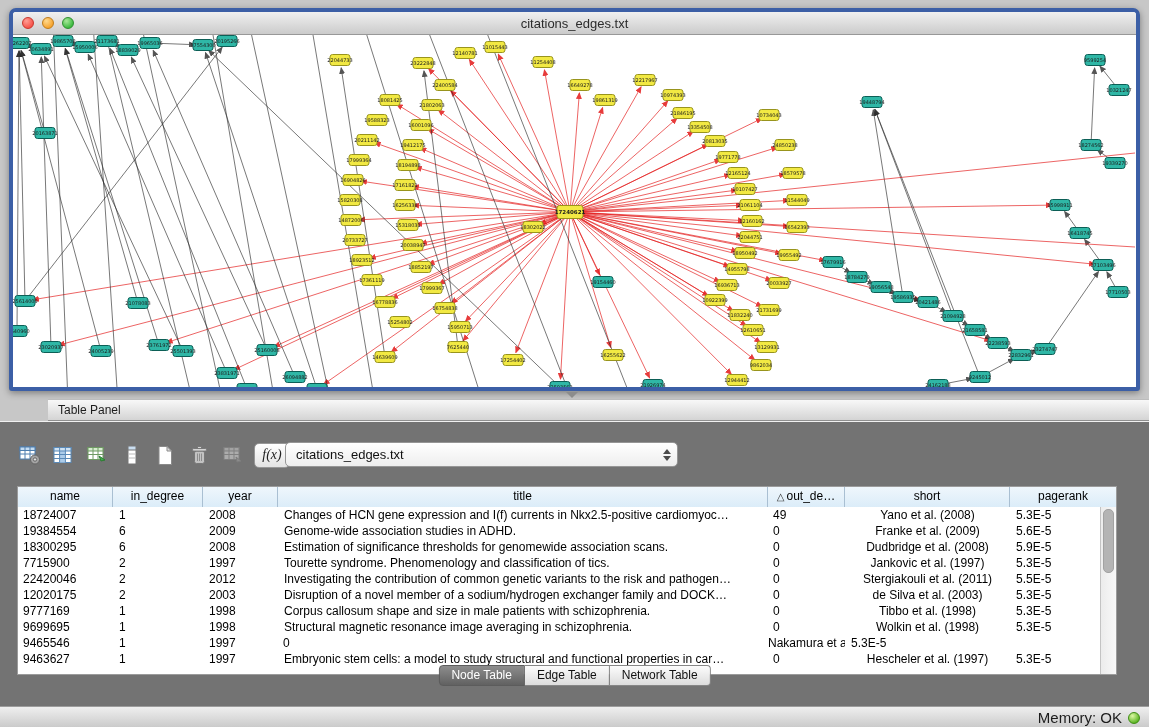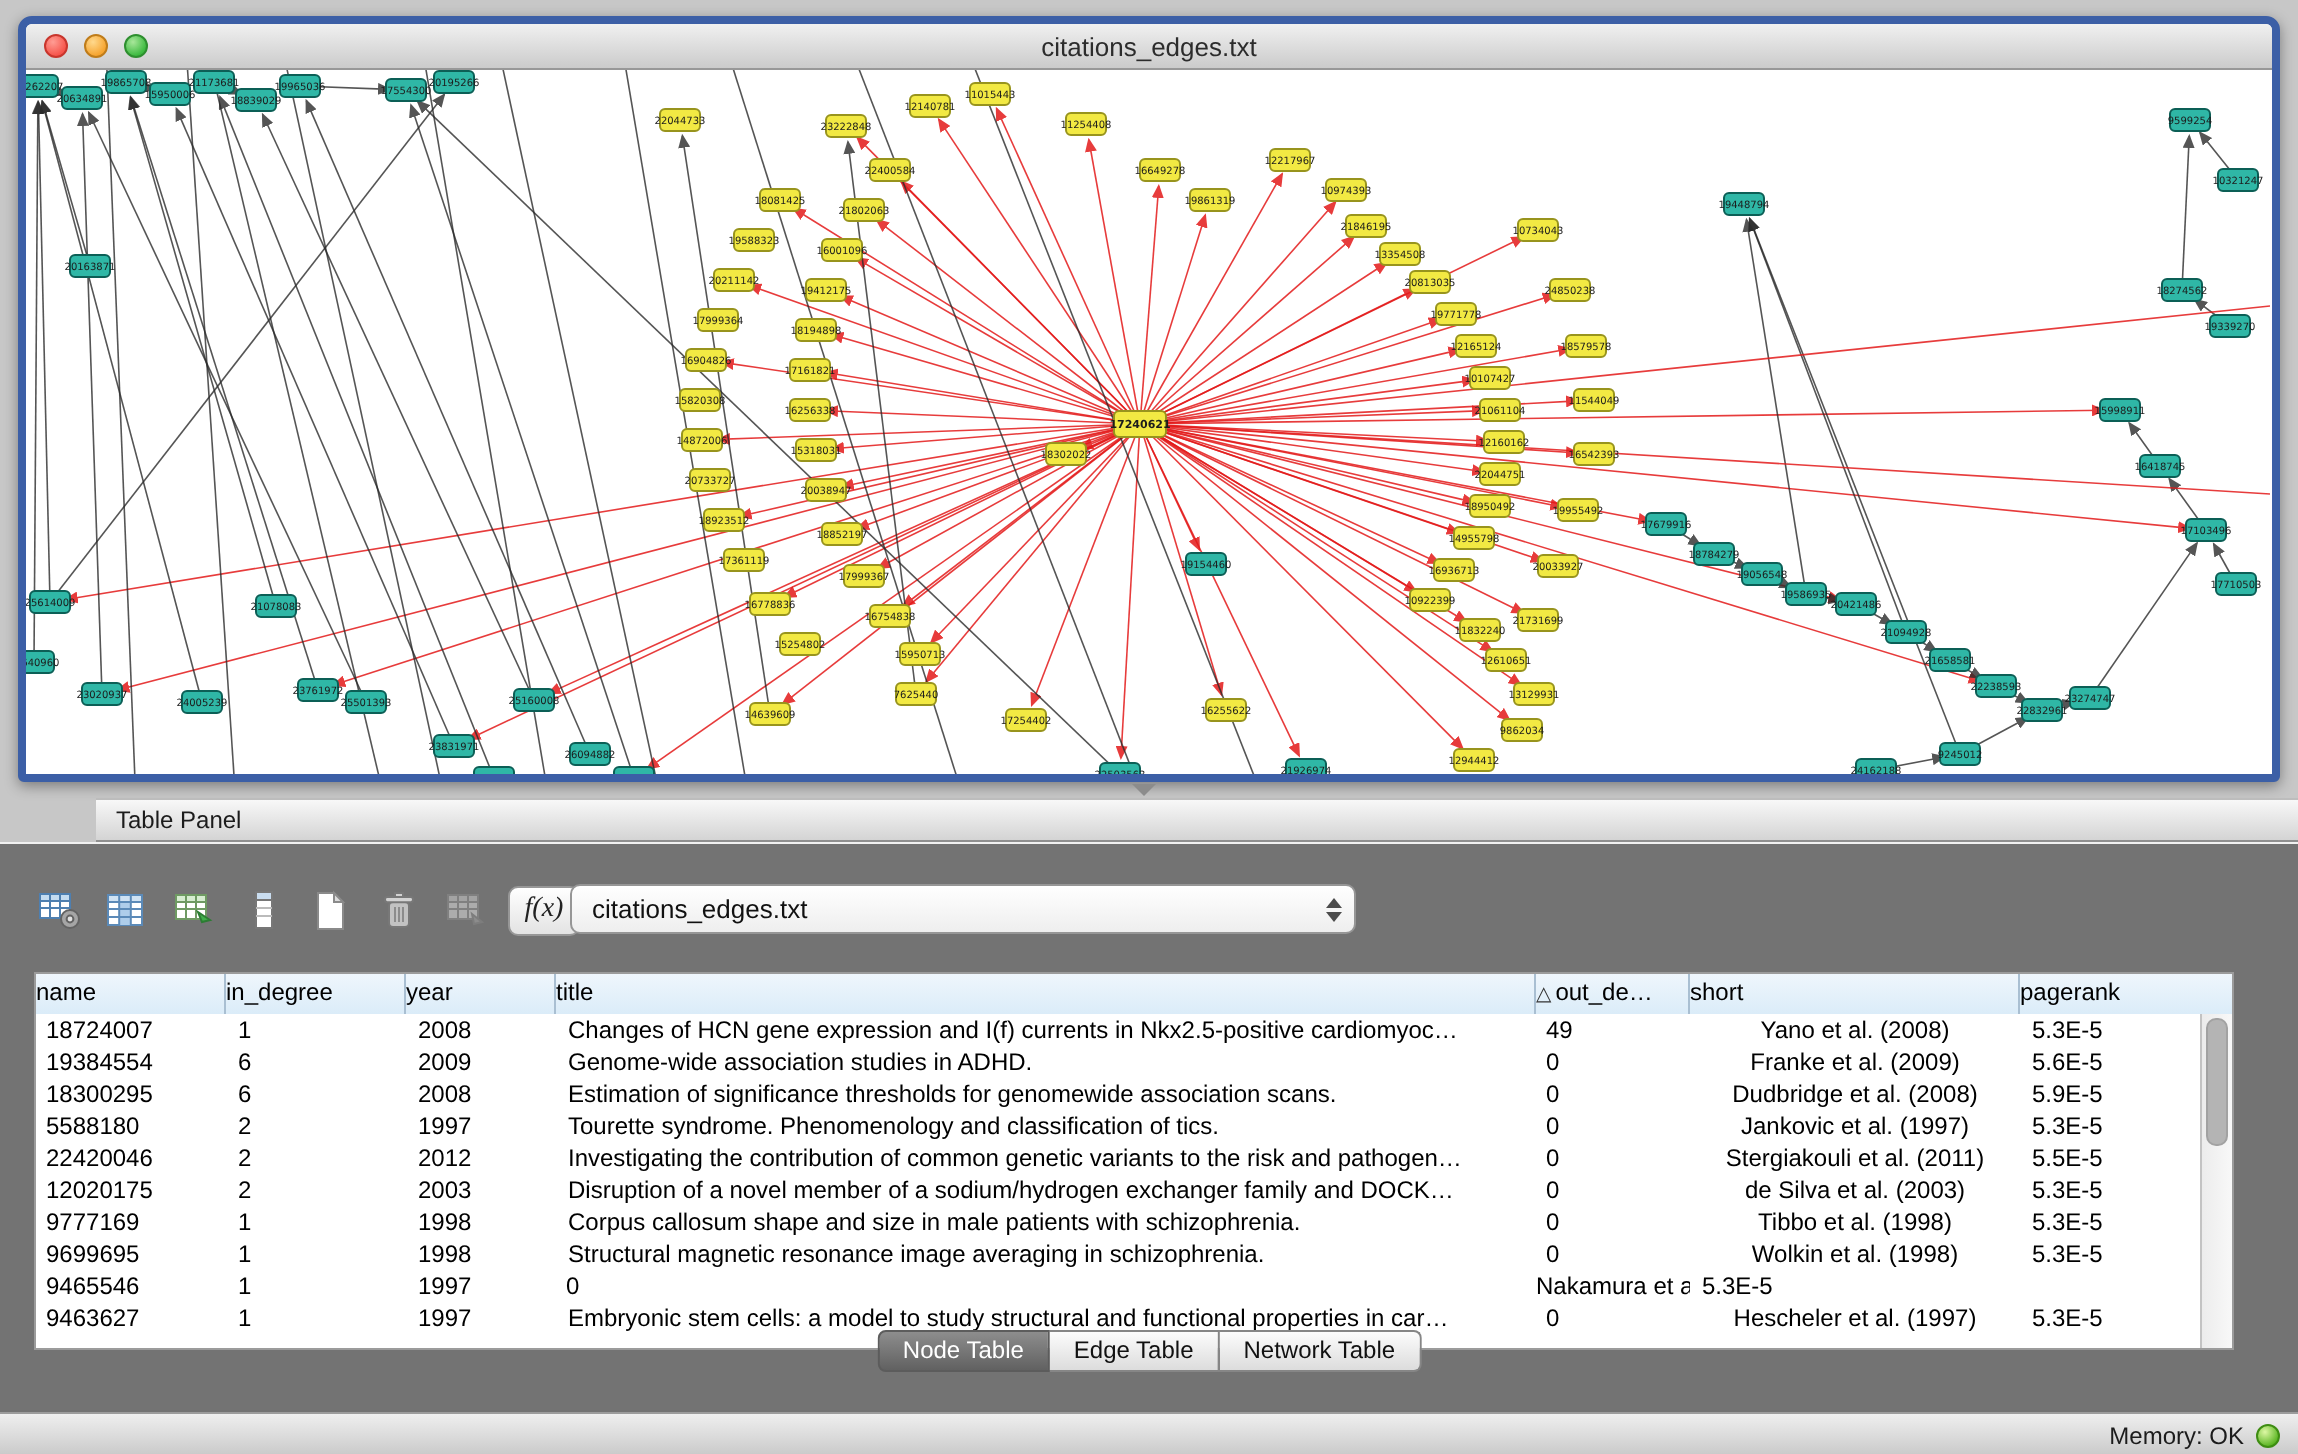--- a/index.html
+++ b/index.html
@@ -66,21 +66,21 @@
   .tri-up{width:0;height:0;border-left:4px solid transparent;border-right:4px solid transparent;border-bottom:5px solid #4c4c4c}
   .tri-down{width:0;height:0;border-left:4px solid transparent;border-right:4px solid transparent;border-top:5px solid #4c4c4c}
   
   .table-wrap{
     position:absolute;left:17px;top:64px;width:1100px;height:189px;box-sizing:border-box;
     border:1px solid #9b9b9b;background:#fff;overflow:hidden;
   }
   .tgrid{display:grid;grid-template-columns:95px 90px 75px 490px 77px 165px 1fr}
   .thead{height:20px}
   .th{
-    box-sizing:border-box;height:35px;line-height:19px;font-size:12px;
+    box-sizing:border-box;height:35px;line-height:19px;font-size:12px;text-align:center;
     background:linear-gradient(#eff6fc,#cde5f6);border-right:1px solid #a9bfd2;border-bottom:1px solid #8fafc6;
     overflow:hidden;white-space:nowrap;color:#000;
   }
   .th:last-child{border-right:none}
   .sort-ind{font-size:10px;color:#333;margin-right:2px}
   .tbody{position:absolute;left:0;top:20px;right:15px;bottom:0;overflow:hidden;background:#fff}
   .trow{height:16px;line-height:16px;font-size:12px;display:grid;grid-template-columns:95px 90px 75px 490px 77px 165px 1fr}
   .tcell{overflow:hidden;white-space:nowrap;color:#000}
   .tcell.c0{padding-left:5px}
   .tcell.c1{padding-left:6px}
@@ -103,21 +103,21 @@
   .tab.selected{background:linear-gradient(#8d8d8d,#616161);color:#fff;border-color:#5c5c5c}
   .tab:first-child{border-radius:4px 0 0 4px}
   .tab:nth-child(2){border-left:none}
   .tab:last-child{border-left:none;border-radius:0 4px 4px 0}
   
   .statusbar{
     position:absolute;left:0;bottom:0;width:100%;height:22px;box-sizing:border-box;
     background:linear-gradient(#efefef,#c9c9c9);border-top:1px solid #9c9c9c;
     display:flex;align-items:center;justify-content:flex-end;gap:6px;padding-right:9px;
   }
-  .mem-label{font-size:12px;color:#1c1c1c}
+  .mem-label{font-size:15px;color:#1c1c1c}
   .mem-dot{width:12px;height:12px;border-radius:50%;box-sizing:border-box;
     background:radial-gradient(circle at 35% 30%,#ddf8a4,#55b21d 78%);border:1px solid #3e8d12}
 </style>
 </head>
 <body>
 
 <div class="net-window">
   <div class="titlebar">
     <div class="lights">
       <span class="light red"></span>
@@ -841,21 +841,21 @@
         <div class="trow">
           <div class="tcell c0">18300295</div>
           <div class="tcell c1">6</div>
           <div class="tcell c2">2008</div>
           <div class="tcell c3">Estimation of significance thresholds for genomewide association scans.</div>
           <div class="tcell c4">0</div>
           <div class="tcell c5">Dudbridge et al. (2008)</div>
           <div class="tcell c6">5.9E-5</div>
         </div>
         <div class="trow">
-          <div class="tcell c0">5588180</div>
+          <div class="tcell c0">7715900</div>
           <div class="tcell c1">2</div>
           <div class="tcell c2">1997</div>
           <div class="tcell c3">Tourette syndrome. Phenomenology and classification of tics.</div>
           <div class="tcell c4">0</div>
           <div class="tcell c5">Jankovic et al. (1997)</div>
           <div class="tcell c6">5.3E-5</div>
         </div>
         <div class="trow">
           <div class="tcell c0">22420046</div>
           <div class="tcell c1">2</div>

